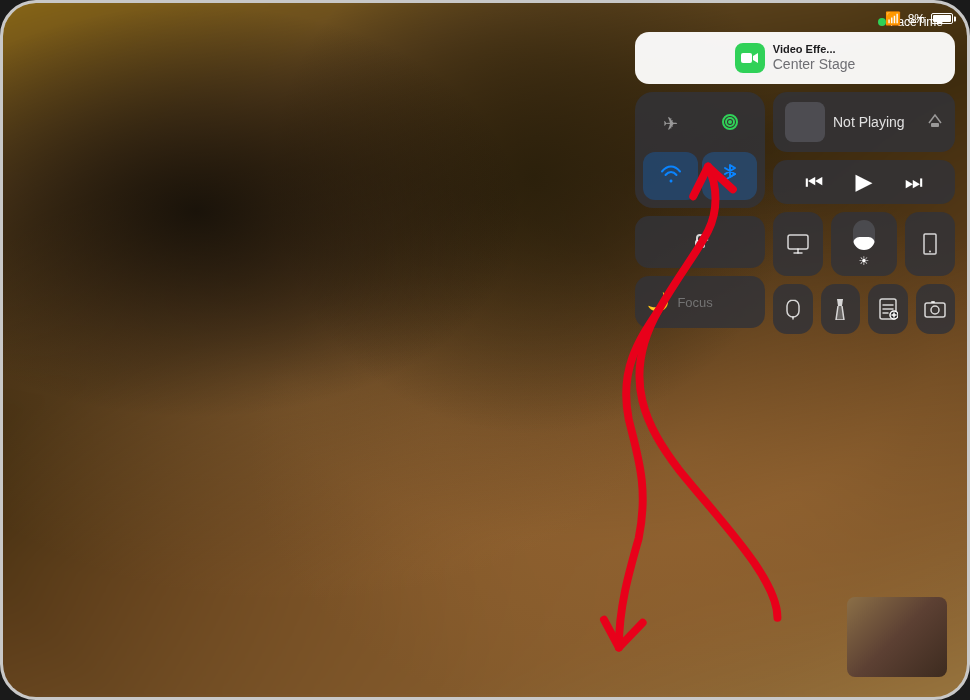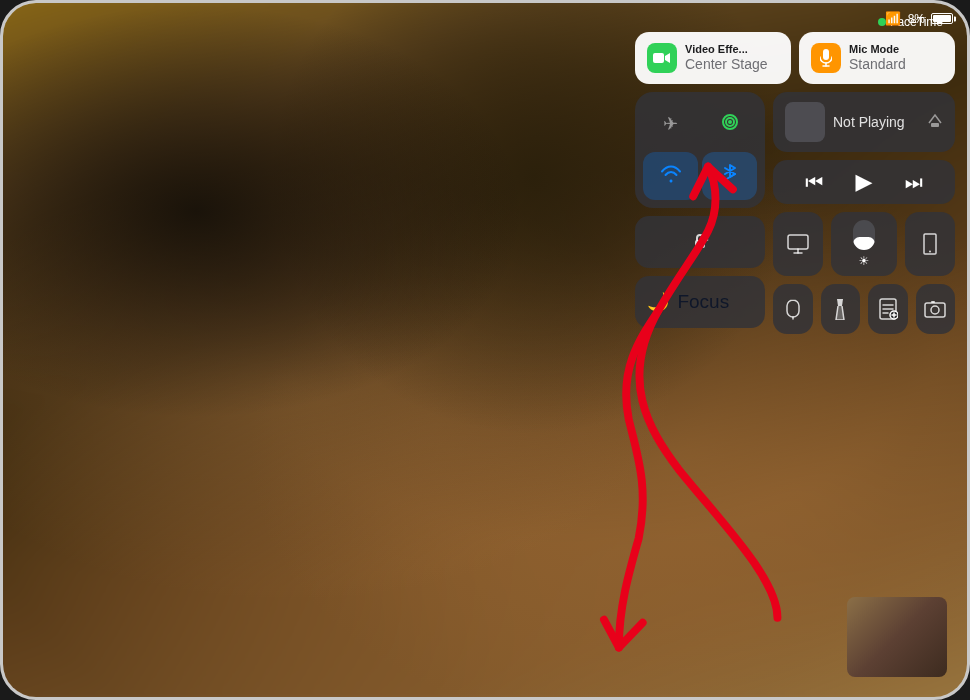--- a/index.html
+++ b/index.html
@@ -131,20 +131,21 @@
 
     .cc-tile-wide {
       flex: 1;
       background: rgba(255,255,255,0.95);
       border-radius: 14px;
       padding: 10px 12px;
       display: flex;
       align-items: center;
       gap: 8px;
       min-height: 52px;
+      justify-content: center;
     }
 
     .cc-tile-icon-green {
       width: 30px;
       height: 30px;
       background: #30d158;
       border-radius: 8px;
       display: flex;
       align-items: center;
       justify-content: center;
@@ -243,34 +244,20 @@
           <svg width="18" height="14" viewBox="0 0 18 14" fill="none" xmlns="http://www.w3.org/2000/svg">
             <rect x="0" y="2" width="11" height="10" rx="2" fill="white"></rect>
             <path d="M12 5L17 2V12L12 9V5Z" fill="white"></path>
           </svg>
         </div>
         <div class="cc-tile-text">
           <span class="cc-tile-title">Video Effe...</span>
           <span class="cc-tile-sub">Center Stage</span>
         </div>
       </div>
-      <div class="cc-tile-wide">
-        <div class="cc-tile-icon-orange">
-          <svg width="12" height="18" viewBox="0 0 12 18" fill="none" xmlns="http://www.w3.org/2000/svg">
-            <rect x="3" y="0" width="6" height="11" rx="3" fill="white"></rect>
-            <path d="M1 8C1 11.314 3.686 14 7 14C10.314 14 13 11.314 13 8" stroke="white" stroke-width="1.5" stroke-linecap="round" fill="none" transform="translate(-1,0)"></path>
-            <line x1="6" y1="14" x2="6" y2="17" stroke="white" stroke-width="1.5" stroke-linecap="round"></line>
-            <line x1="3" y1="17" x2="9" y2="17" stroke="white" stroke-width="1.5" stroke-linecap="round"></line>
-          </svg>
-        </div>
-        <div class="cc-tile-text">
-          <span class="cc-tile-title">Mic Mode</span>
-          <span class="cc-tile-sub">Standard</span>
-        </div>
-      </div>
     </div>
 
     <div style="display:flex;gap:8px;">
 
       <div style="display:flex;flex-direction:column;gap:8px;width:130px;">
 
         <div style="background:rgba(50,50,55,0.85);border-radius:18px;padding:8px;display:grid;grid-template-columns:1fr 1fr;grid-template-rows:1fr 1fr;gap:4px;height:116px;position:relative;">
 
           <div style="display:flex;flex-direction:column;align-items:center;justify-content:center;border-radius:12px;padding:6px;">
             <span style="font-size:18px;color:rgba(255,255,255,0.5);">✈</span>
@@ -310,21 +297,21 @@
           <svg width="22" height="22" viewBox="0 0 22 22" fill="none">
             <rect x="6" y="9" width="10" height="8" rx="2" fill="white" opacity="0.8"></rect>
             <path d="M8 9V7C8 5.3 9.3 4 11 4C12.7 4 14 5.3 14 7V9" stroke="white" stroke-width="2" stroke-linecap="round" fill="none" opacity="0.8"></path>
             <path d="M16 3.5A9 9 0 0 1 18.5 9" stroke="white" stroke-width="1.5" stroke-linecap="round" fill="none" opacity="0.5"></path>
             <path d="M18.5 9L16.5 7" stroke="white" stroke-width="1.5" stroke-linecap="round" fill="none" opacity="0.5"></path>
           </svg>
         </div>
 
         <div style="background:rgba(50,50,55,0.85);border-radius:14px;display:flex;align-items:center;gap:8px;padding:8px 12px;height:52px;">
           <span style="font-size:18px;color:#bf5af2;">🌙</span>
-          <span style="font-size:19px;font-weight:500;color:#0f172a;">Focus</span>
+          <span style="font-size:13px;font-weight:500;color:#737373;">Focus</span>
         </div>
       </div>
 
       <div style="flex:1;display:flex;flex-direction:column;gap:8px;">
 
         <div style="background:rgba(50,50,55,0.85);border-radius:14px;padding:10px 12px;display:flex;align-items:center;gap:8px;min-height:60px;position:relative;">
           <div style="width:40px;height:40px;background:rgba(80,80,85,0.9);border-radius:8px;flex-shrink:0;"></div>
           <div style="flex:1;">
             <span style="font-size:14px;font-weight:500;color:rgba(255,255,255,0.85);">Not Playing</span>
           </div>

